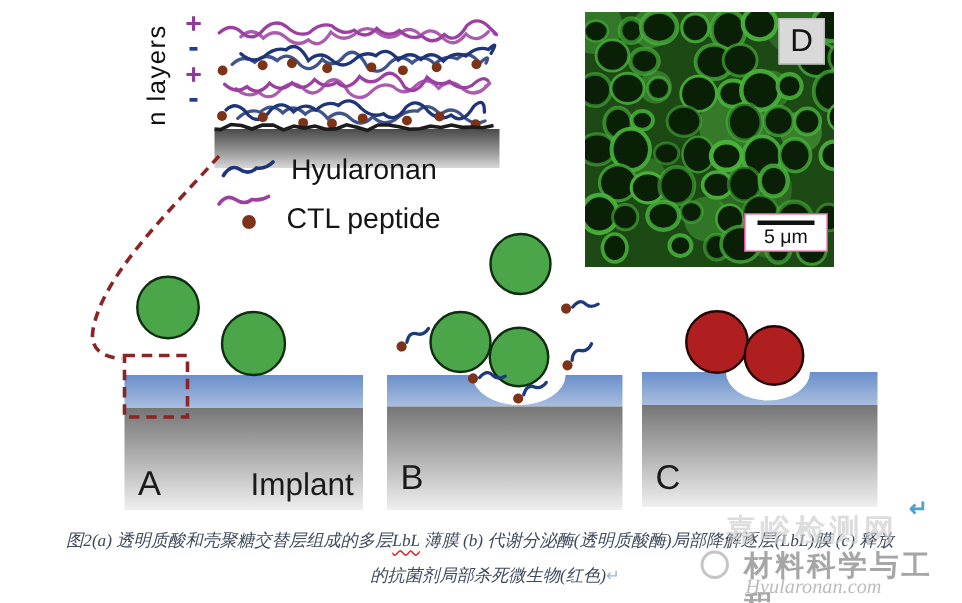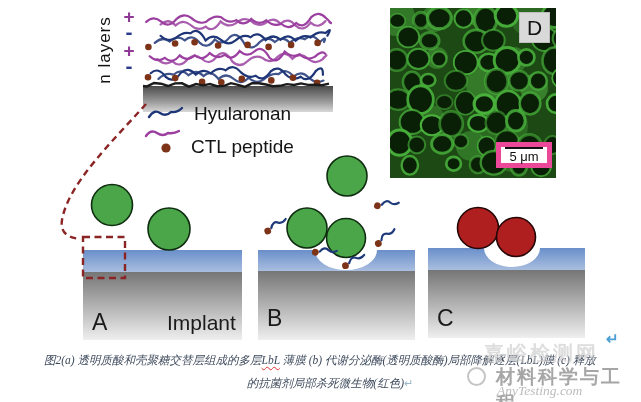--- a/index.html
+++ b/index.html
@@ -31,21 +31,21 @@
     background:#17380f; overflow:hidden;
   }
   #micro-d-box {
     left:129px; top:4px; width:31px; height:31px;
     background:#d9d9d9; border:1px solid #bfbfbf;
     display:flex; align-items:center; justify-content:center;
     font-size:21px; color:#111;
   }
   #micro-scale {
     left:106px; top:134px; width:56px; height:26px;
-    background:#ffffff; border:5px solid #ec4899;
+    background:#ffffff; border:1px solid #ec4899;
     display:flex; flex-direction:column; align-items:center; justify-content:center;
   }
   #micro-scale .bar { width:38px; height:3px; background:#111; margin-bottom:1px; }
   #micro-scale .lbl { font-size:13px; color:#111; line-height:13px; }
 
   
   .caption {
     font-family:"Liberation Serif", serif; font-style:italic;
     color:#3e4a5c; font-size:11.5px; white-space:nowrap;
   }
@@ -266,17 +266,17 @@
   <div id="caption-line1" class="abs caption">
     <span>图2(a) 透明质酸和壳聚糖交替层组成的多层</span><span class="squiggle">LbL</span><span> 薄膜 (b) 代谢分泌酶(透明质酸酶)局部降解逐层(LbL)膜 (c) 释放</span>
   </div>
   <div id="caption-line2" class="abs caption">
     <span>的抗菌剂局部杀死微生物(红色)</span><span class="return-mark">↵</span>
   </div>
 
   <div id="wm-site" class="abs">嘉峪检测网</div>
   <div id="wm-logo" class="abs"></div>
   <div id="wm-sub" class="abs">材料科学与工程</div>
-  <div id="wm-domain" class="abs">AnyTesting.com</div>
+  <div id="wm-domain" class="abs">Hyularonan.com</div>
 
   <div id="cursor-mark" class="abs">↵</div>
 
 </div>
 
 </body></html>

